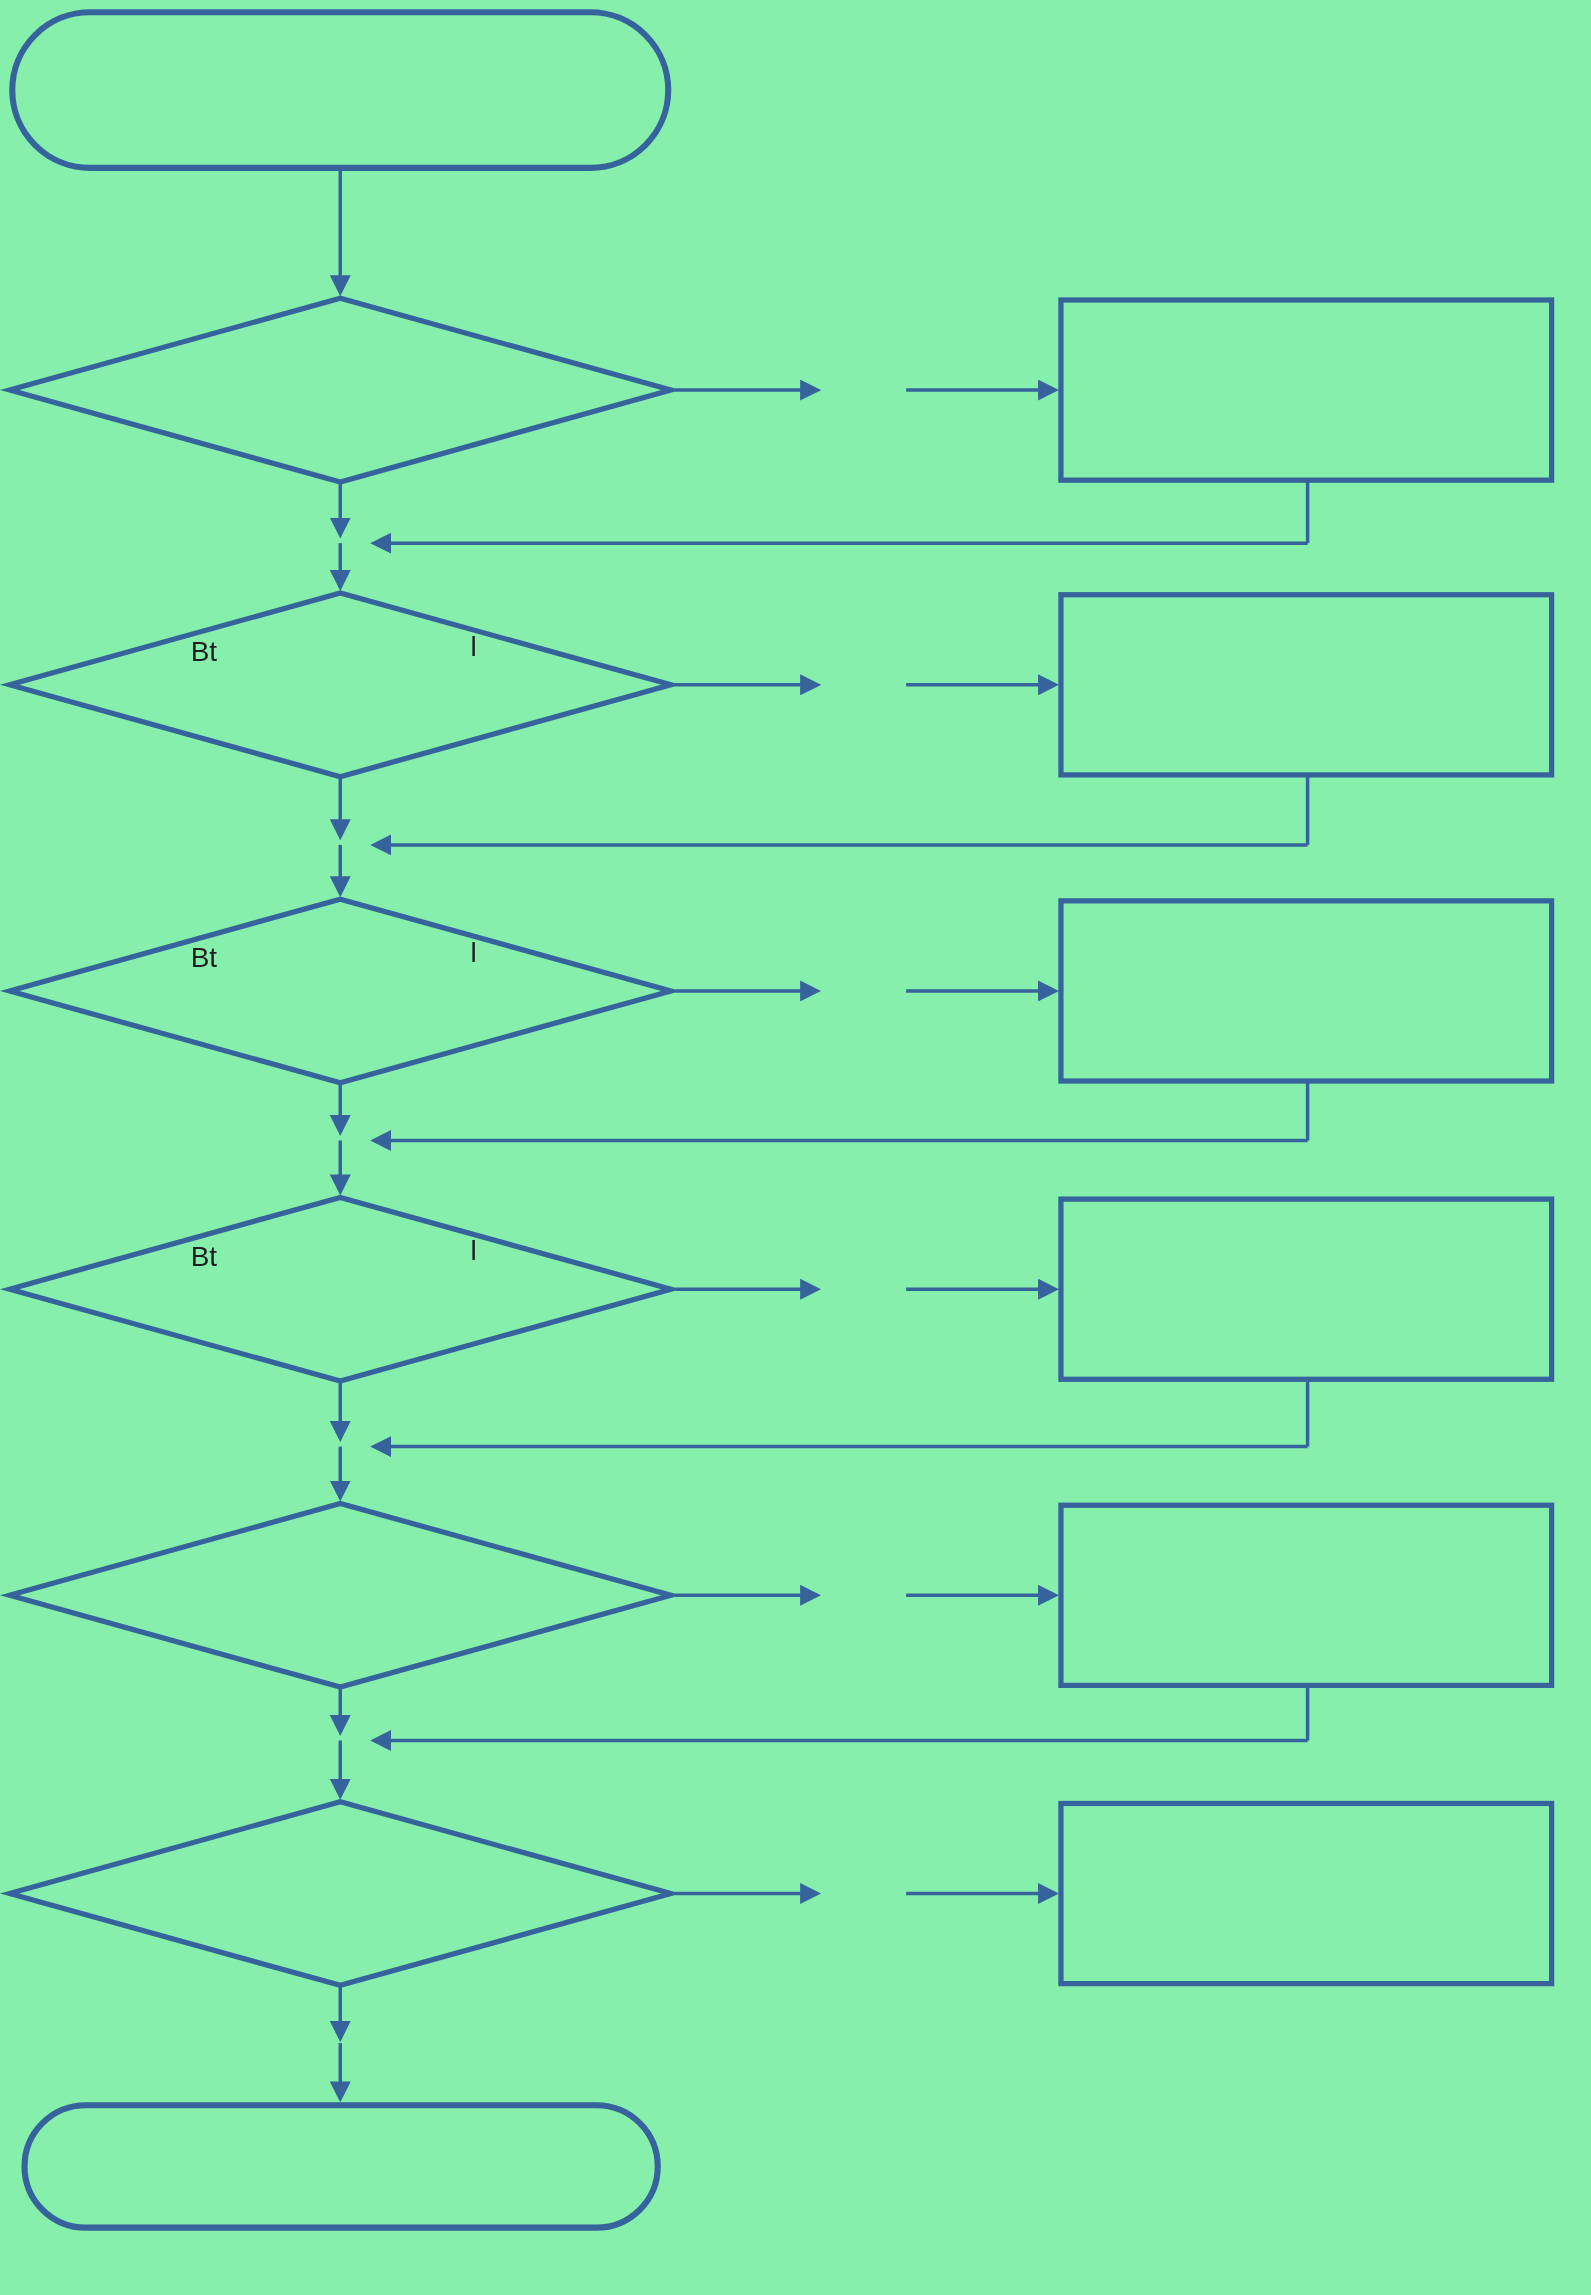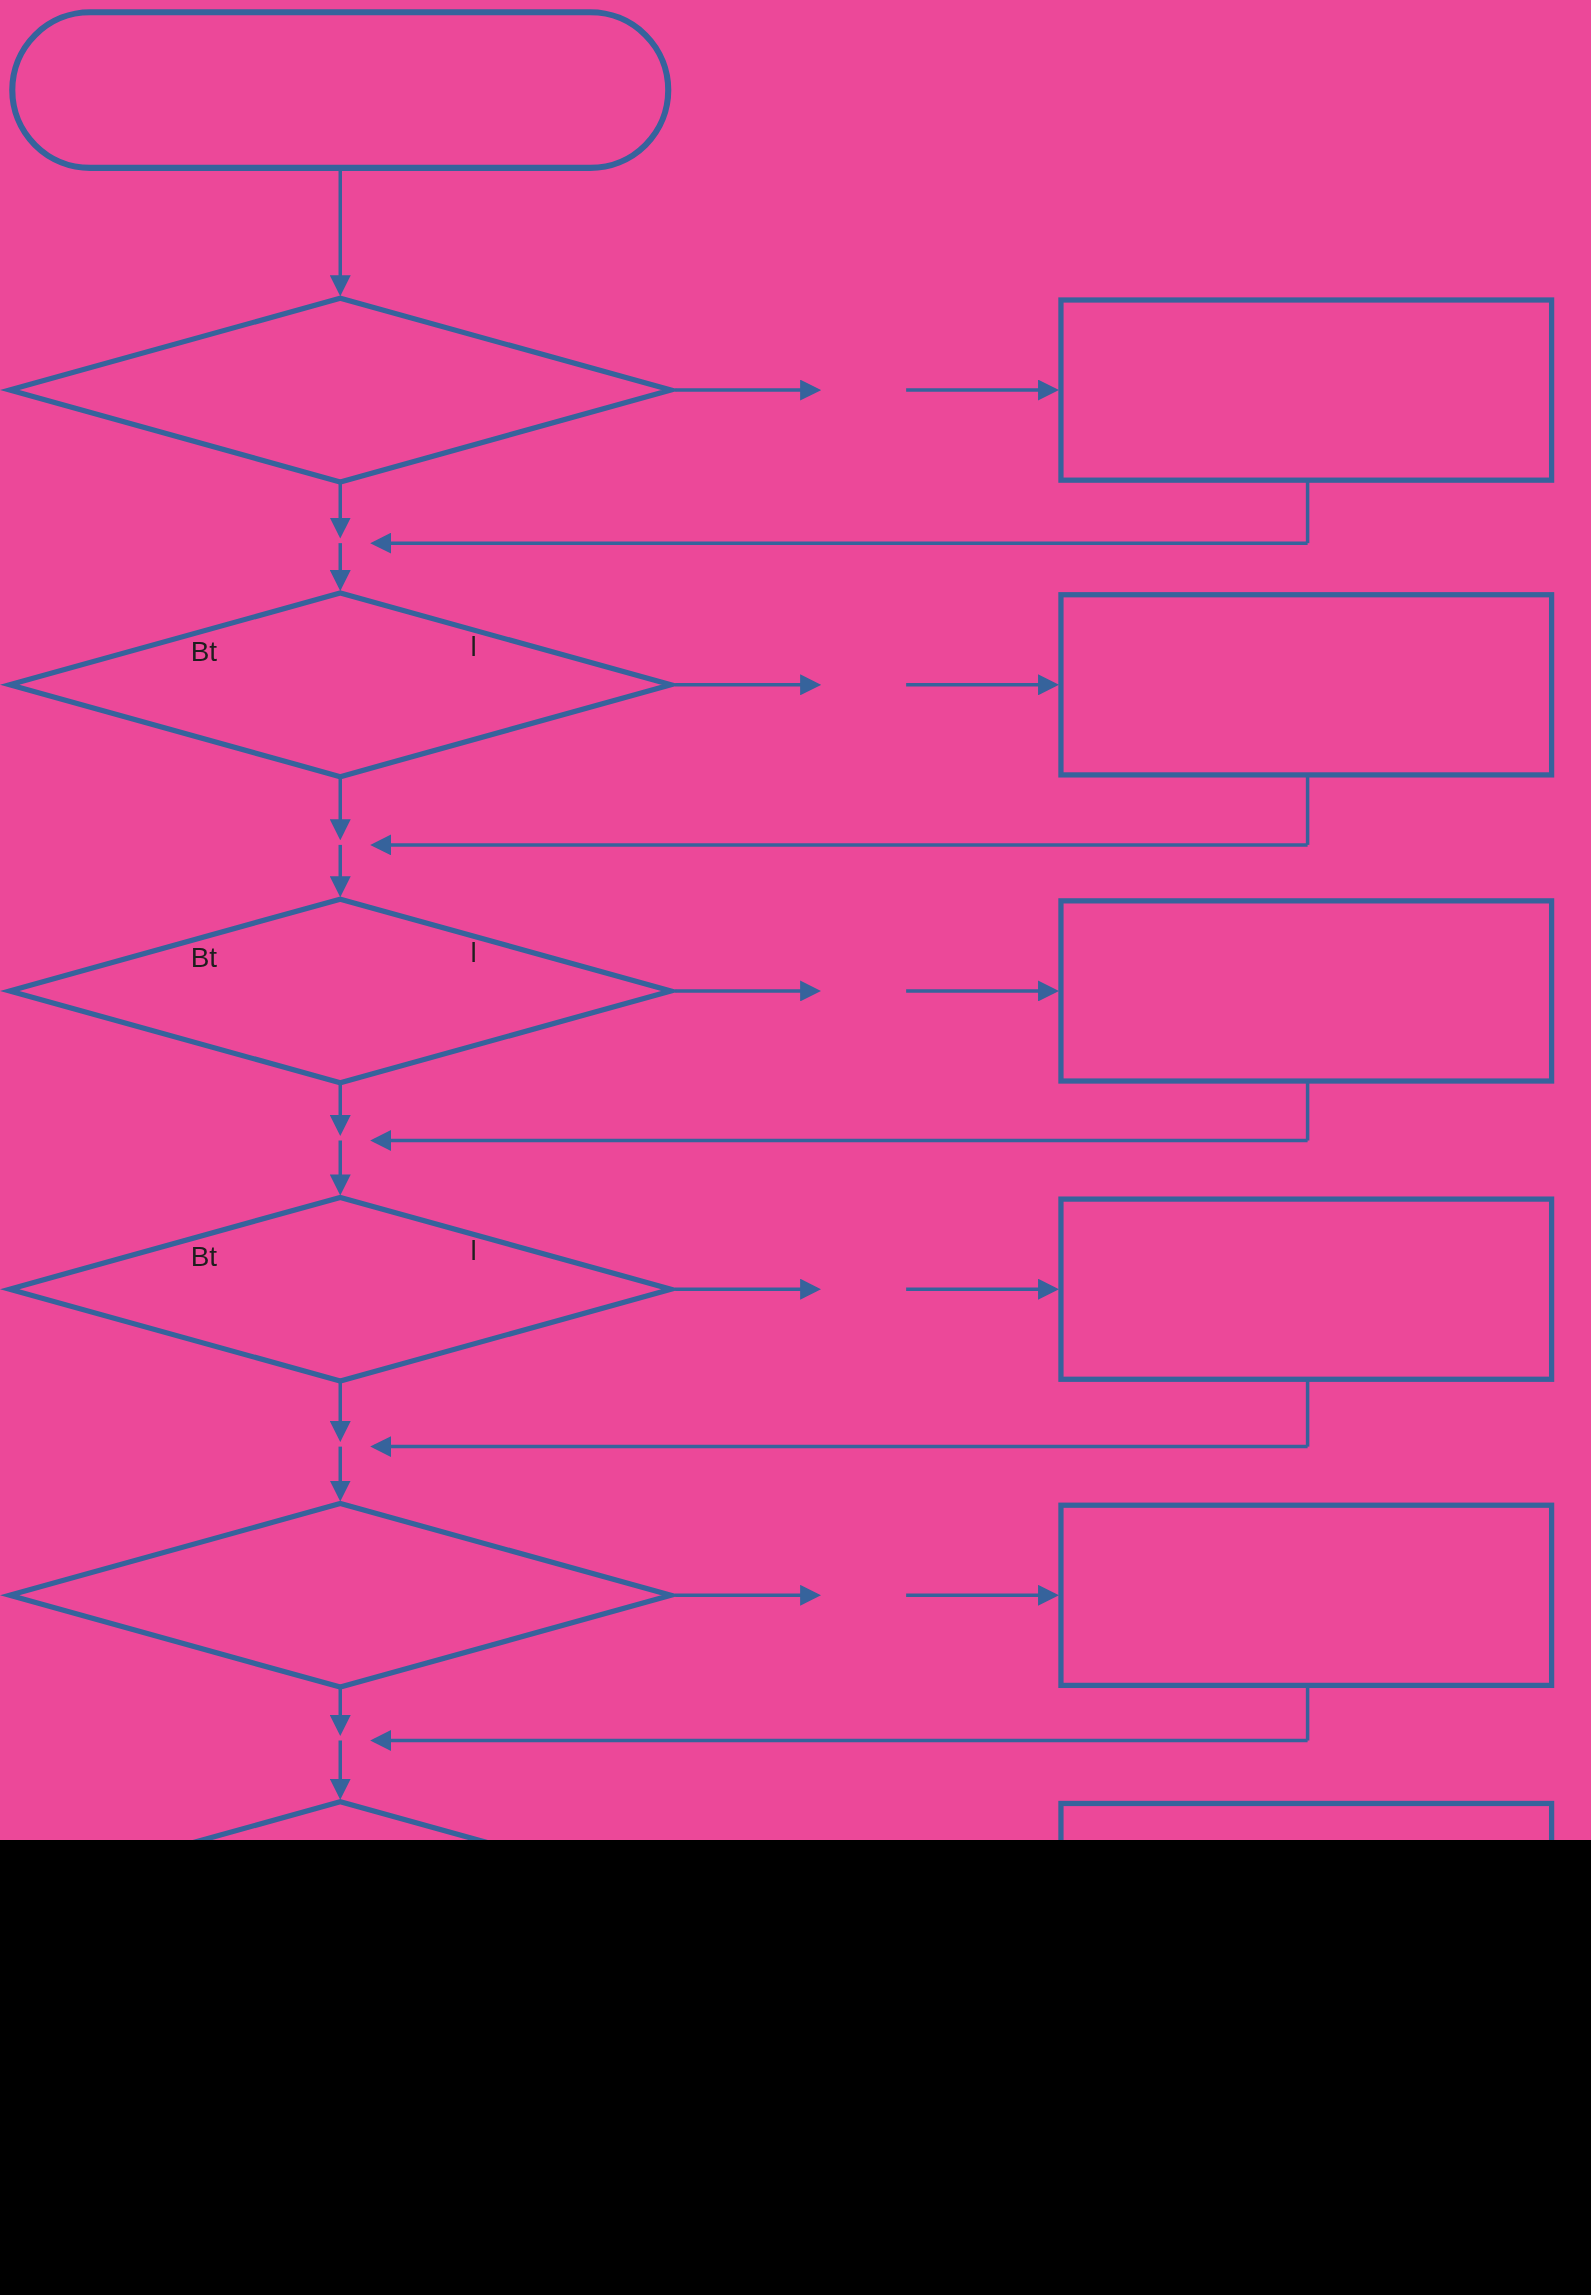--- a/index.html
+++ b/index.html
@@ -1,16 +1,16 @@
 <!DOCTYPE html>
 <html style="font-size:14px"><head>
 <meta charset="utf-8">
 <style>
   html,body{margin:0;padding:0;background:#000;}
-  .page{width:1591px;height:1840px;background:#ec4899;position:relative;overflow:hidden;}
+  .page{width:1591px;height:2295px;background:#86efac;position:relative;overflow:hidden;}
   svg{display:block;}
   .shape{fill:none;stroke-width:6;}
   .terminator{stroke-width:7;}
   .conn{fill:none;stroke-width:4;}
   .label{stroke:none;fill:#000;font-family:"Liberation Sans",sans-serif;font-size:34px;text-anchor:middle;}
   .frag{stroke:none;fill:#1e1e1e;font-family:"Liberation Sans",sans-serif;font-size:32px;}
 </style>
 </head>
 <body>
 

